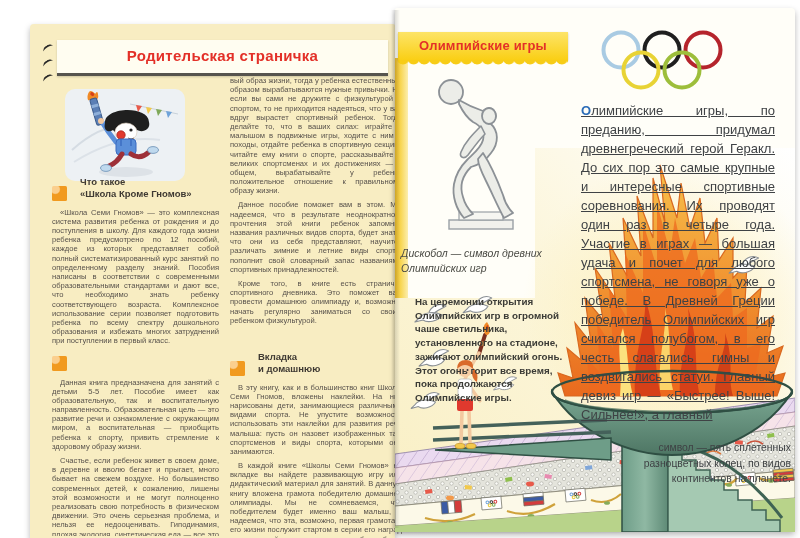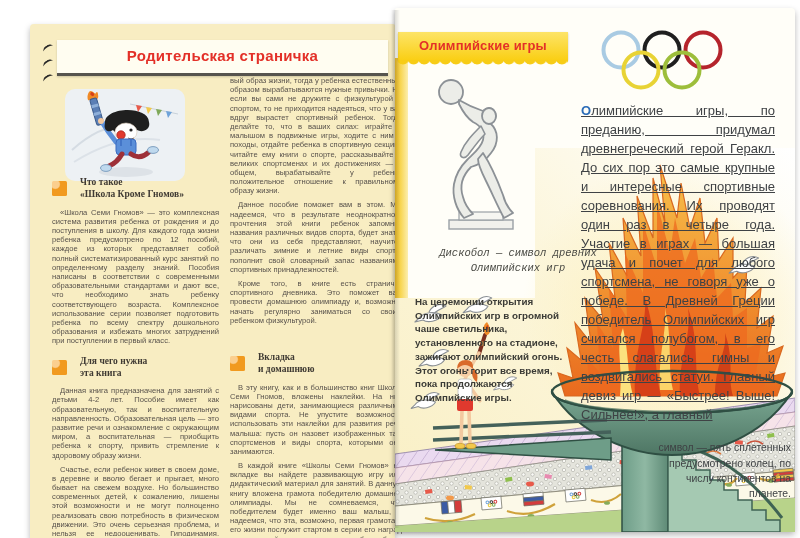--- a/index.html
+++ b/index.html
@@ -24,21 +24,21 @@
     box-shadow:0 1px 2px rgba(0,0,0,.18);}
   .header-strip h1{margin:0;font-size:15px;font-weight:bold;color:#E33028;
     text-align:center;line-height:31px;letter-spacing:.3px;}
   .gnome-box{position:absolute;left:34px;top:64px;width:122px;height:94px;}
 
   .colA{position:absolute;left:22px;top:148px;width:167px;height:364px;overflow:hidden;}
   .colB{position:absolute;left:200px;top:52px;width:172px;height:462px;overflow:hidden;}
   .bodytext p{margin:0 0 5px 0;font-size:7.6px;line-height:1.21;color:#57514B;
     text-align:justify;text-indent:8px;}
   .bodytext p.noind{text-indent:0;}
-  .sec-head{display:flex;align-items:center;margin:4px 0 7px 0;font-family:Liberation Serif, serif;}
+  .sec-head{display:flex;align-items:flex-end;margin:4px 0 7px 0;}
   .sec-head .marker{flex:0 0 15px;width:15px;height:15px;margin-top:1px;
     background:radial-gradient(circle at 22% 22%, #FBCF8E 0 24%, #F19A1F 32% 100%);
     border-radius:1.5px;}
   .sec-head .ttl{margin-left:13px;font-size:9.5px;font-weight:bold;color:#3F3A33;line-height:1.3;}
 
   
   .page-right{position:absolute;left:395px;top:8px;width:400px;height:524px;
     background:#FFFEF8;border-radius:2px 4px 4px 2px;
     box-shadow:0 3px 6px rgba(0,0,0,.28);}
   .spine{position:absolute;left:391px;top:10px;width:9px;height:518px;
@@ -47,22 +47,22 @@
     background:linear-gradient(to right,#EDBE2D 0%, #F8D653 45%, #FCEEAE 100%);}
   .banner{position:absolute;left:3px;top:24px;width:170px;height:28px;z-index:2;
     background:linear-gradient(#FDE468,#FACF15);box-shadow:0 1px 2px rgba(0,0,0,.22);}
   .banner .bt{font-size:13px;font-weight:bold;color:#E33028;text-align:center;line-height:28px;letter-spacing:.2px;}
   .scallops{position:absolute;left:3px;top:52px;width:170px;height:8px;z-index:2;
     background-image:radial-gradient(circle at 5px -1.5px, #F7CC16 5.6px, rgba(0,0,0,0) 6.3px);
     background-size:10.6px 9px;background-repeat:repeat-x;}
   .rings{position:absolute;left:203px;top:14px;width:128px;height:82px;z-index:2;}
   .statue-fig{position:absolute;left:20px;top:54px;width:132px;height:182px;z-index:2;}
   .statue-caption{position:absolute;left:6px;top:238px;width:164px;z-index:3;
-    font-family:Liberation Mono, monospace;font-style:italic;font-size:10.5px;
-    color:#4A4A44;text-align:center;line-height:1.4;padding-left:35px;}
+    font-family:Liberation Sans, sans-serif;font-style:italic;font-size:10.5px;
+    color:#4A4A44;line-height:1.4;}
   .intro-block{position:absolute;left:170px;top:78px;width:226px;z-index:3;}
   .intro-main{margin:16px;font-size:13px;line-height:1.46;color:#3F4245;text-align:justify;text-decoration:underline;}
   .intro-main::first-letter{color:#2B6CB8;font-weight:bold;}
   .intro-tail{margin:0;font-size:10.4px;line-height:1.46;color:#3F4245;text-align:right;padding-left:78px;}
   .flame-note{position:absolute;left:20px;top:287px;width:152px;z-index:3;
     font-size:9.8px;font-weight:bold;line-height:1.4;color:#3B3B36;}
   .scene{position:absolute;left:0;top:140px;width:400px;height:384px;z-index:1;}
 </style>
 </head>
 <body>
@@ -125,26 +125,22 @@
         <div class="marker"></div>
         <div class="ttl">
           <div>Что такое</div>
           <div>«Школа Кроме Гномов»</div>
         </div>
       </div>
       <p>«Школа Семи Гномов» — это комплексная система развития ребенка от рождения и до поступления в школу. Для каждого года жизни ребенка предусмотрено по 12 пособий, каждое из которых представляет собой полный систематизированный курс занятий по определенному разделу знаний. Пособия написаны в соответствии с современными образовательными стандартами и дают все, что необходимо знать ребенку соответствующего возраста. Комплексное использование серии позволяет подготовить ребенка по всему спектру дошкольного образования и избежать многих затруднений при поступлении в первый класс.</p>
 
       <div class="sec-head" style="margin-top:9px;">
         <div class="marker"></div>
-        <div class="ttl">
-          <div>Для чего нужна</div>
-          <div>эта книга</div>
-        </div>
       </div>
-      <p>Данная книга предназначена для занятий с детьми 4-2 лет. Пособие имеет как образовательную, так и воспитательную направленность. Образовательная цель — это развитие речи и ознакомление с окружающим миром, а воспитательная — приобщить ребенка к спорту, привить стремление к здоровому образу жизни.</p>
+      <p>Данная книга предназначена для занятий с детьми 5-5 лет. Пособие имеет как образовательную, так и воспитательную направленность. Образовательная цель — это развитие речи и ознакомление с окружающим миром, а воспитательная — приобщить ребенка к спорту, привить стремление к здоровому образу жизни.</p>
       <p>Счастье, если ребенок живет в своем доме, в деревне и вволю бегает и прыгает, много бывает на свежем воздухе. Но большинство современных детей, к сожалению, лишены этой возможности и не могут полноценно реализовать свою потребность в физическом движении. Это очень серьезная проблема, и нельзя ее недооценивать. Гиподинамия, плохая экология, синтетическая еда — все это привело к тому, что у нас растет больное поколение, и прогнозы по этой проблеме самые неблагоприятные. Хорошо если вся семья ведет здоро-</p>
     </div>
 
     <div class="colB bodytext">
       <p class="noind">вый образ жизни, тогда у ребенка естественным образом вырабатываются нужные привычки. Но если вы сами не дружите с физкультурой и спортом, то не приходится надеяться, что у вас вдруг вырастет спортивный ребенок. Тогда делайте то, что в ваших силах: играйте с малышом в подвижные игры, ходите с ним в походы, отдайте ребенка в спортивную секцию, читайте ему книги о спорте, рассказывайте о великих спортсменах и их достижениях — в общем, вырабатывайте у ребенка положительное отношение к правильному образу жизни.</p>
       <p>Данное пособие поможет вам в этом. Мы надеемся, что в результате неоднократного прочтения этой книги ребенок запомнит названия различных видов спорта, будет знать, что они из себя представляют, научится различать зимние и летние виды спорта, пополнит свой словарный запас названиями спортивных принадлежностей.</p>
       <p>Кроме того, в книге есть странички спортивного дневника. Это поможет вам провести домашнюю олимпиаду и, возможно, начать регулярно заниматься со своим ребенком физкультурой.</p>
 
       <div class="sec-head" style="margin-top:26px;">
         <div class="marker"></div>
@@ -188,21 +184,21 @@
         <path d="M68,91 C76,103 82,117 88,133 C90,141 94,147 98,151 L89,156
                  C83,145 77,131 71,119 C67,111 63,103 63,97 Z" fill="#ECEDE8" stroke="#8C9196" stroke-width="1.8" stroke-linejoin="round"></path>
         <path d="M66,64 C58,72 50,80 46,90 C44,95 49,98 53,93 C59,85 64,78 70,72 Z" fill="#ECEDE8" stroke="#8C9196" stroke-width="1.6" stroke-linejoin="round"></path>
         <ellipse cx="74" cy="54" rx="7" ry="8" fill="#ECEDE8" stroke="#8C9196" stroke-width="1.8"></ellipse>
       </svg>
     </div>
     <div class="statue-caption">Дискобол — символ древних Олимпийских игр</div>
 
     <div class="intro-block">
       <p class="intro-main">Олимпийские игры, по преданию, придумал древнегреческий герой Геракл. До сих пор это самые крупные и интересные спортивные соревнования. Их проводят один раз в четыре года. Участие в играх — большая удача и почет для любого спортсмена, не говоря уже о победе. В Древней Греции победитель Олимпийских игр считался полубогом, в его честь слагались гимны и воздвигались статуи. Главный девиз игр — «Быстрее! Выше! Сильнее!», а главный</p>
-      <p class="intro-tail">символ — пять сплетенных предусмотрено колец, по числу континентов на планете.</p>
+      <p class="intro-tail">символ — пять сплетенных разноцветных колец, по видов континентов на планете.</p>
     </div>
 
     <div class="flame-note">На церемонии открытия Олимпийских игр в огромной чаше светильника, установленного на стадионе, зажигают олимпийский огонь. Этот огонь горит все время, пока продолжаются Олимпийские игры.</div>
 
     <svg class="scene" viewBox="0 0 400 384">
       <defs>
         <linearGradient id="sky" x1="0" y1="1" x2="1" y2="0">
           <stop offset="0" stop-color="#F9EFC3"></stop>
             <stop offset=".55" stop-color="#FCF6DC"></stop>
             <stop offset="1" stop-color="#FFFFFF"></stop>

